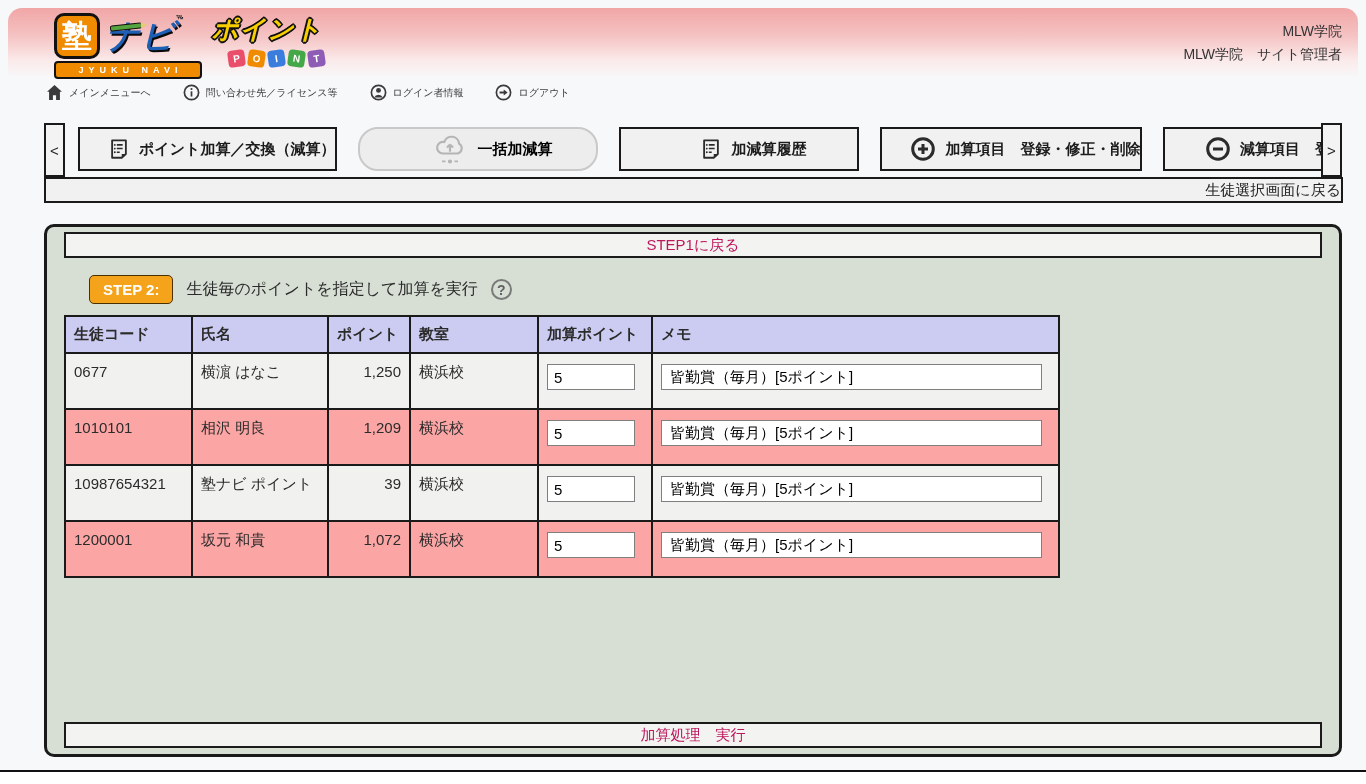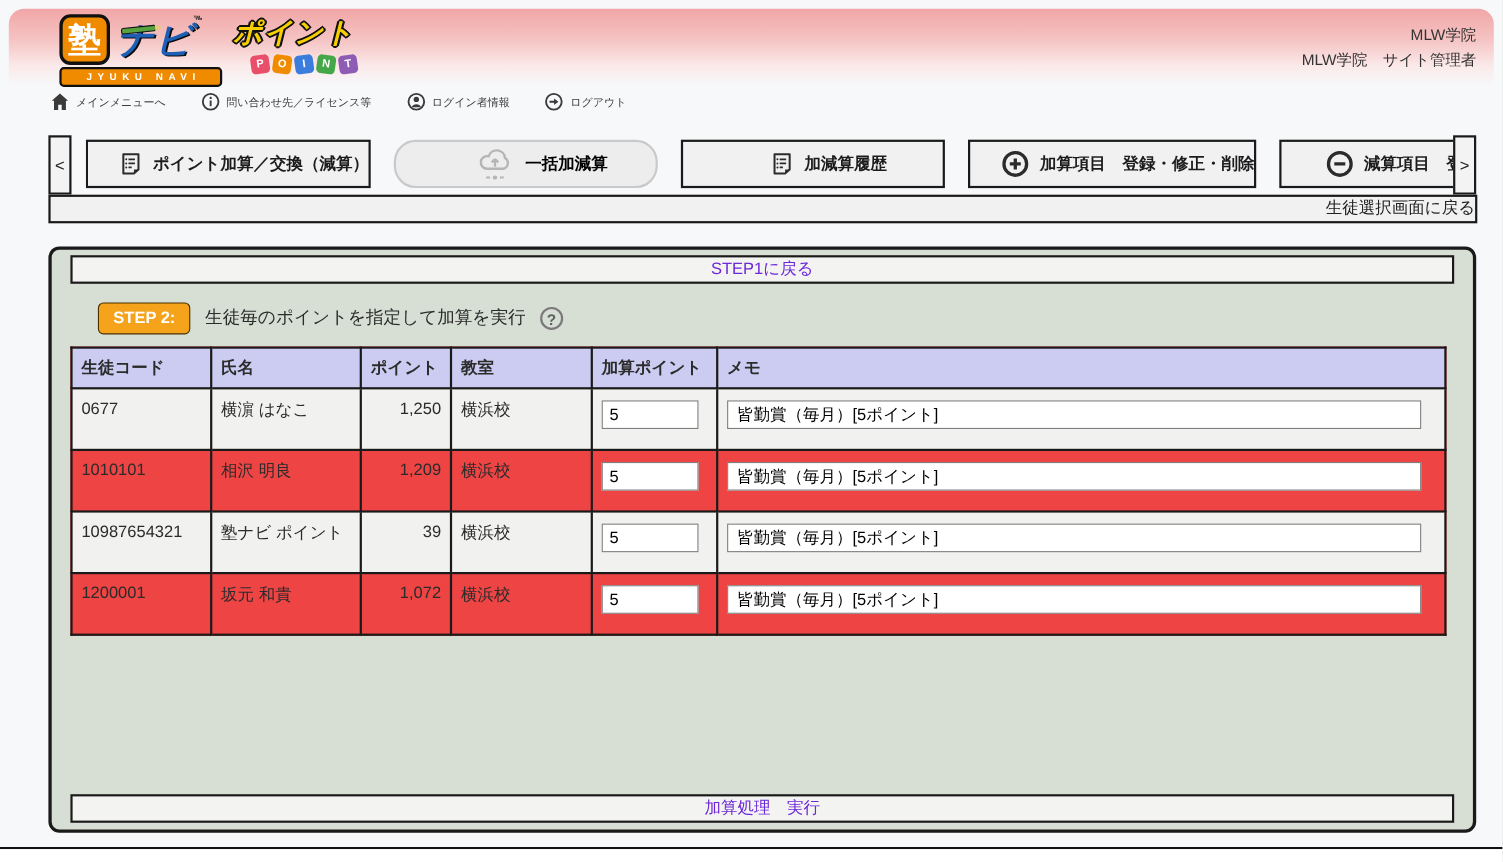--- a/index.html
+++ b/index.html
@@ -60,32 +60,32 @@
 
   .back-bar { position:absolute; left:44px; top:177px; width:1299px; height:26px;
     border:2px solid #1a1a1a; background:#f1f1f1; text-align:right;
     font-size:15px; line-height:21px; color:#222; cursor:pointer; }
 
   
   .panel { position:absolute; left:44px; top:224px; width:1298px; height:533px;
     border:3px solid #1a1a1a; border-radius:10px; background:#d7dfd4;
     padding:5px 17px 6px; display:flex; flex-direction:column; }
   .panel-btn { height:26px; border:2px solid #1a1a1a; background:#f3f3f1;
-    text-align:center; font-size:15px; line-height:21px; color:#6d28d9; cursor:pointer; }
+    text-align:center; font-size:15px; line-height:21px; color:#be185d; cursor:pointer; }
   .step1-btn { margin-bottom:15px; }
   .step-row { display:flex; align-items:center; gap:13px; margin-bottom:9px; height:33px;margin-left:25px; }
   .step-badge { background:#f6a31c; border:1px solid #4a3000; border-radius:5px; color:#fff;
     font-weight:bold; font-size:15px; padding:5px 13px; }
   .step-text { font-size:16px; color:#2b2b2b; }
   .help-circle { width:21px; height:21px; border:2px solid #7a7a7a; border-radius:50%;
     color:#5f5f5f; font-weight:bold; font-size:14px; display:flex; align-items:center;
     justify-content:center; cursor:pointer; }
 
   
-  table { border-collapse:collapse; width:1251px; table-layout:fixed; background:#ef4444; }
+  table { border-collapse:collapse; width:996px; table-layout:fixed; background:#fca5a5; }
   th,td { border:2px solid #1a1a1a; font-size:15px; padding:0 8px; }
   th { background:#ccccf2; text-align:left; height:37px; vertical-align:middle; font-weight:bold; }
   td { height:56px; vertical-align:top; padding-top:9px;margin-left:28px; }
   tr.odd td { background:#f1f1ef; }
   td.num { text-align:right; }
   input.add-input { width:88px; height:26px; border:1px solid #7f7f7f; font-size:15px;
     padding:1px 6px; margin-top:1px; font-family:inherit; }
   input.memo-input { width:98%; height:26px; border:1px solid #7f7f7f; font-size:15px;
     padding:1px 8px; margin-top:1px; font-family:inherit; }
 

